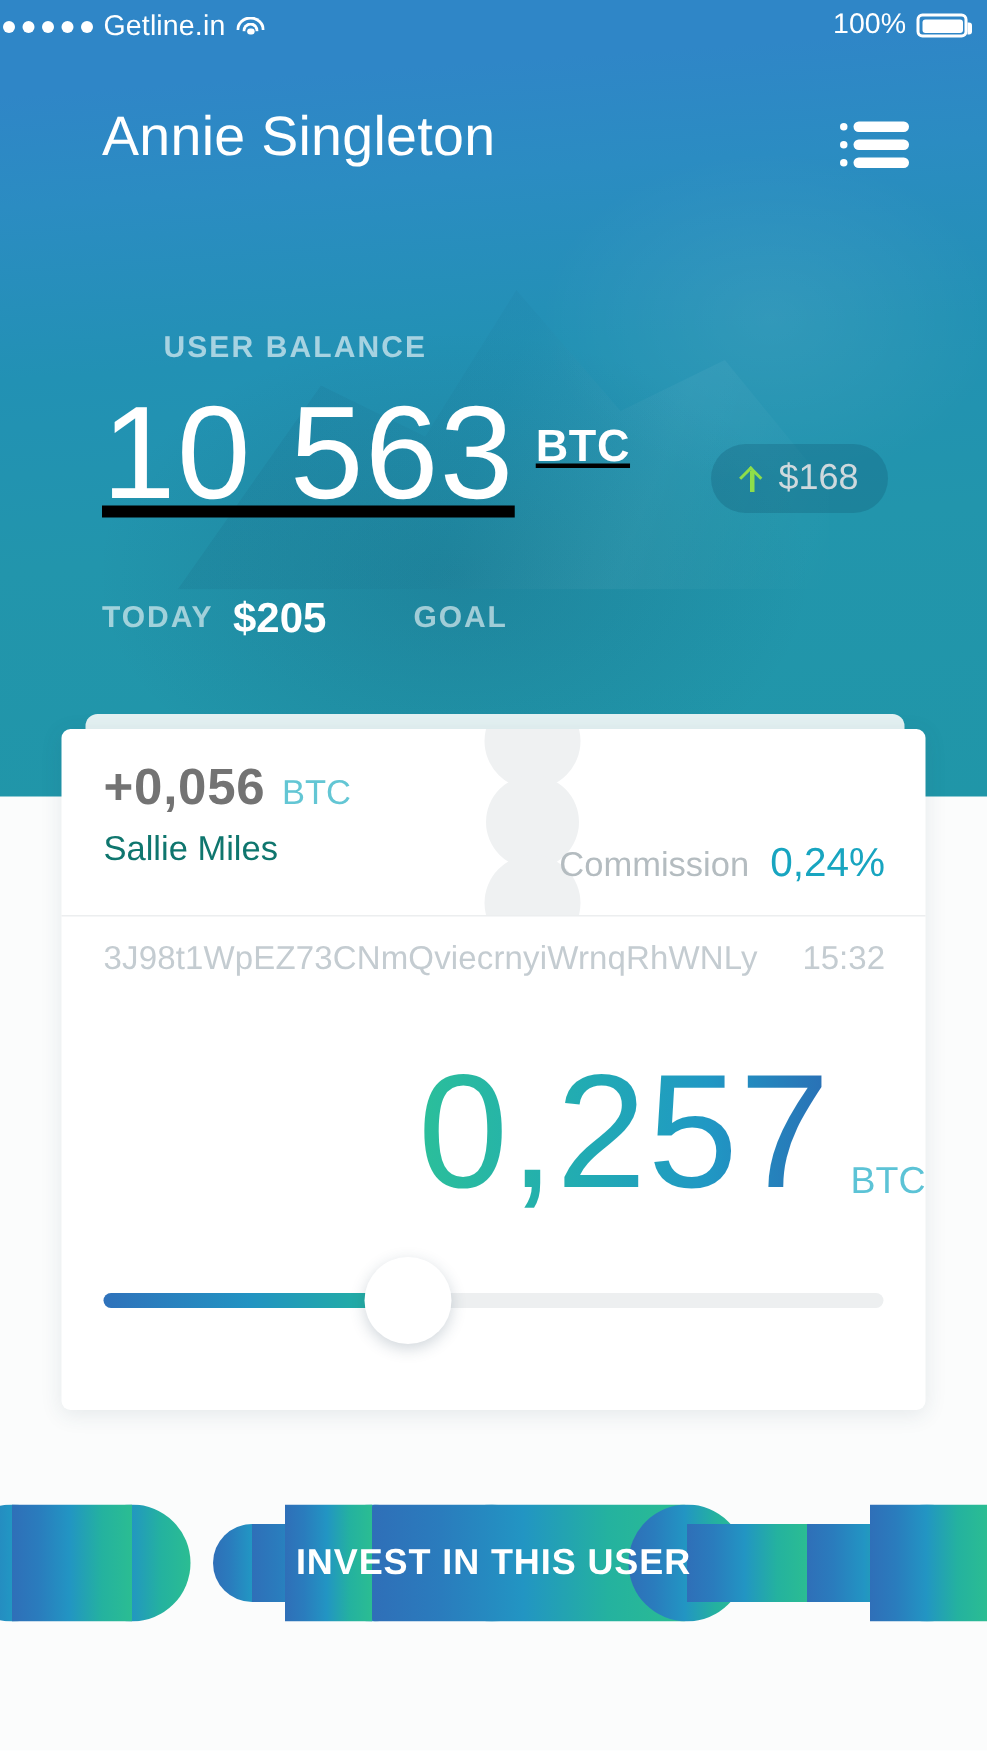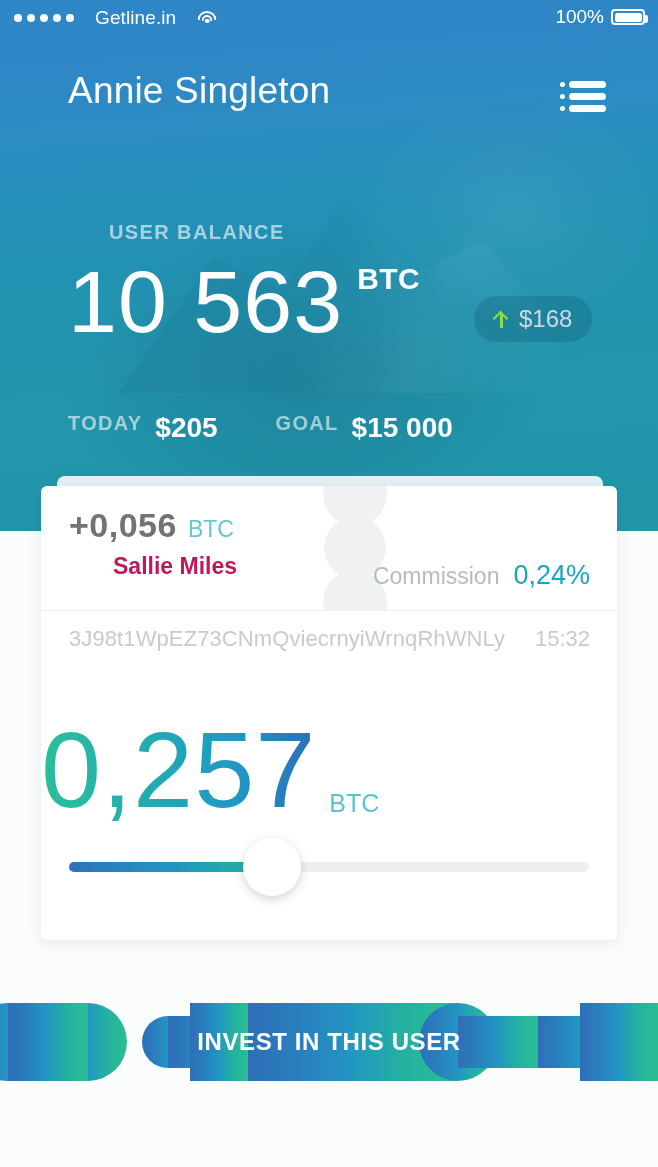--- a/index.html
+++ b/index.html
@@ -25,21 +25,21 @@
     background:linear-gradient(112deg, rgba(20,80,110,0.18) 0%, rgba(20,80,110,0.05) 48%, rgba(255,255,255,0.05) 72%, rgba(255,255,255,0) 100%);
     clip-path:polygon(0% 100%, 22% 36%, 38% 52%, 52% 6%, 68% 44%, 84% 28%, 100% 68%, 100% 100%);
     opacity:.85;
   }
 
   
   .statusbar {
     position:absolute; top:0; left:0; width:658px; height:36px;
     color:#fff; z-index:6;
   }
-  .sb-left { position:absolute; left:14px; top:7px; display:flex; align-items:center; gap:21px; }
+  .sb-left { position:absolute; left:2px; top:7px; display:flex; align-items:center; gap:7px; }
   .dots { display:flex; gap:5px; align-items:center; }
   .dots i { width:8px; height:8px; border-radius:50%; background:#fff; display:block; }
   .sb-carrier { font-size:19px; letter-spacing:.1px; }
   .wifi { position:relative; width:20px; height:15px; }
   .wifi span { position:absolute; left:50%; transform:translateX(-50%); border:2.2px solid #fff; border-bottom:none;
                border-radius:50% 50% 0 0 / 100% 100% 0 0; }
   .wifi .w1 { width:19px; height:9px; top:0; }
   .wifi .w2 { width:11px; height:6px; top:4px; }
   .wifi .w3 { width:4.5px; height:4.5px; top:8px; background:#fff; border:none; border-radius:50%; }
   .sb-time { position:absolute; left:0; right:0; top:6px; text-align:center; font-size:19px; font-weight:600; }
@@ -59,79 +59,79 @@
   .menu-row { position:absolute; left:0; width:46px; height:7px; display:flex; align-items:center; gap:4px; }
   .menu-row:nth-child(1){ top:1px; } .menu-row:nth-child(2){ top:13px; } .menu-row:nth-child(3){ top:25px; }
   .menu-row b { width:5px; height:5px; background:#fff; border-radius:50%; display:block; }
   .menu-row s { flex:1; height:7px; background:#fff; border-radius:4px; display:block; }
 
   
   .balance-label {
     position:absolute; left:68px; top:221px; z-index:5;
     font-size:20px; font-weight:700; letter-spacing:1.4px; color:rgba(255,255,255,0.60);margin-left:41px;
   }
-  .balance-row { position:absolute; left:68px; top:262px; z-index:5; display:flex; align-items:flex-start; }
+  .balance-row { position:absolute; left:68px; top:262px; z-index:5; display:flex; align-items:center;text-decoration:underline; }
   .balance-num { font-size:88px; font-weight:200; color:#fff; line-height:.92; letter-spacing:1px; }
   .balance-cur { font-size:30px; font-weight:700; color:#fff; margin-left:14px; padding-bottom:9px; letter-spacing:.4px; }
 
   .gain-pill {
     position:absolute; left:474px; top:296px; z-index:5;
     height:46px; padding:0 20px; border-radius:23px;
     background:rgba(17,82,110,0.26);
     display:flex; align-items:center; gap:10px;
   }
   .gain-arrow { width:15px; height:17px; position:relative; }
   .gain-arrow:before { content:""; position:absolute; left:6px; top:3px; width:2.6px; height:14px; background:#8ede4a; }
   .gain-arrow:after { content:""; position:absolute; left:1px; top:2px; width:9px; height:9px;
     border-left:2.6px solid #8ede4a; border-top:2.6px solid #8ede4a; transform:rotate(45deg); }
   .gain-val { font-size:24px; color:#cfd9dd; font-weight:400; }
 
-  .stats-row { position:absolute; left:68px; top:412px; z-index:5; display:flex; align-items:flex-start; }
+  .stats-row { position:absolute; left:68px; top:396px; z-index:5; display:flex; align-items:center; }
   .stat-label { font-size:20px; font-weight:700; letter-spacing:1.3px; color:rgba(255,255,255,0.58); }
   .stat-value { font-size:28px; font-weight:700; color:#fff; margin-left:13px; white-space:nowrap; }
   .stat-gap { width:58px; }
 
   
   .card-behind {
     position:absolute; left:57px; top:476px; width:546px; height:80px;
     background:#e4f1f2; border-radius:8px; z-index:3;
   }
   .card {
     position:absolute; left:41px; top:486px; width:576px; height:454px;
     background:#fff; border-radius:6px; z-index:4;
     box-shadow:0 3px 14px rgba(40,70,90,0.10);
   }
 
   .card-top { position:relative; height:124px; }
   .recv { position:absolute; left:28px; top:22px; }
   .recv-amt-row { display:flex; align-items:baseline; }
   .recv-amt { font-size:34px; font-weight:700; color:#737373; letter-spacing:.5px; line-height:1; }
   .recv-cur { font-size:23px; font-weight:400; color:#63c6d4; margin-left:11px; }
-  .recv-who { margin-top:10px; font-size:23px; font-weight:700; color:#be185d;margin-left:44px; }
+  .recv-who { margin-top:10px; font-size:23px; font-weight:400; color:#0f766e; }
 
   .comm { position:absolute; right:27px; top:74px; display:flex; align-items:baseline; }
   .comm-label { font-size:23px; font-weight:300; color:#b4bcc0; }
   .comm-val { font-size:27px; font-weight:500; color:#18a5c0; margin-left:14px; }
 
   
   .notch { position:absolute; left:272px; top:0; width:84px; height:124px; overflow:hidden; pointer-events:none; }
   .notch b, .notch i, .notch s {
     position:absolute; display:block; border-radius:50%; background:#eff1f2;
   }
   .notch b { width:64px; height:64px; left:10px; top:-24px; }
   .notch i { width:64px; height:64px; left:10px; top:84px; }
   .notch s { width:62px; height:62px; left:11px; top:31px; }
 
   .card-divider { position:absolute; left:0; right:0; top:124px; height:1px; background:#eceeef; }
 
   .hash-row { position:absolute; left:0; right:0; top:125px; height:56px; display:flex; align-items:center; }
   .hash { margin-left:28px; font-size:22px; font-weight:300; color:#c4ccd1; letter-spacing:.1px; }
   .hash-time { margin-left:auto; margin-right:27px; font-size:22px; font-weight:300; color:#c4ccd1; }
 
-  .big-amt-wrap { position:absolute; left:0; right:0; top:214px; height:140px; display:flex; align-items:center; justify-content:flex-start; }
+  .big-amt-wrap { position:absolute; left:0; right:0; top:198px; height:140px; display:flex; align-items:center; justify-content:flex-end; }
   .big-amt {
     font-size:108px; font-weight:200; line-height:1; letter-spacing:1px;
     background:linear-gradient(90deg, #2bbf9a 0%, #21aab4 42%, #2098c4 70%, #2a6fb5 100%);
     -webkit-background-clip:text; background-clip:text; color:transparent;
   }
   .big-cur { font-size:25px; font-weight:400; color:#5cc3d6; align-self:flex-end; margin-left:13px; padding-bottom:22px; }
 
   .slider { position:absolute; left:28px; right:28px; top:352px; height:58px; }
   .track { position:absolute; left:0; right:0; top:24px; height:10px; background:#edeff0; border-radius:6px; }
   .fill { position:absolute; left:0; top:24px; width:39%; height:10px; border-radius:6px;
@@ -207,21 +207,20 @@
   <div class="gain-pill">
     <span class="gain-arrow"></span>
     <span class="gain-val">$168</span>
   </div>
 
   <div class="stats-row">
     <span class="stat-label">TODAY</span>
     <span class="stat-value">$205</span>
     <span class="stat-gap"></span>
     <span class="stat-label">GOAL</span>
-    <span class="stat-value">$15 000</span>
   </div>
 
   <div class="card-behind"></div>
 
   <div class="card">
 
     <div class="card-top">
       <div class="recv">
         <div class="recv-amt-row">
           <span class="recv-amt">+0,056</span>

